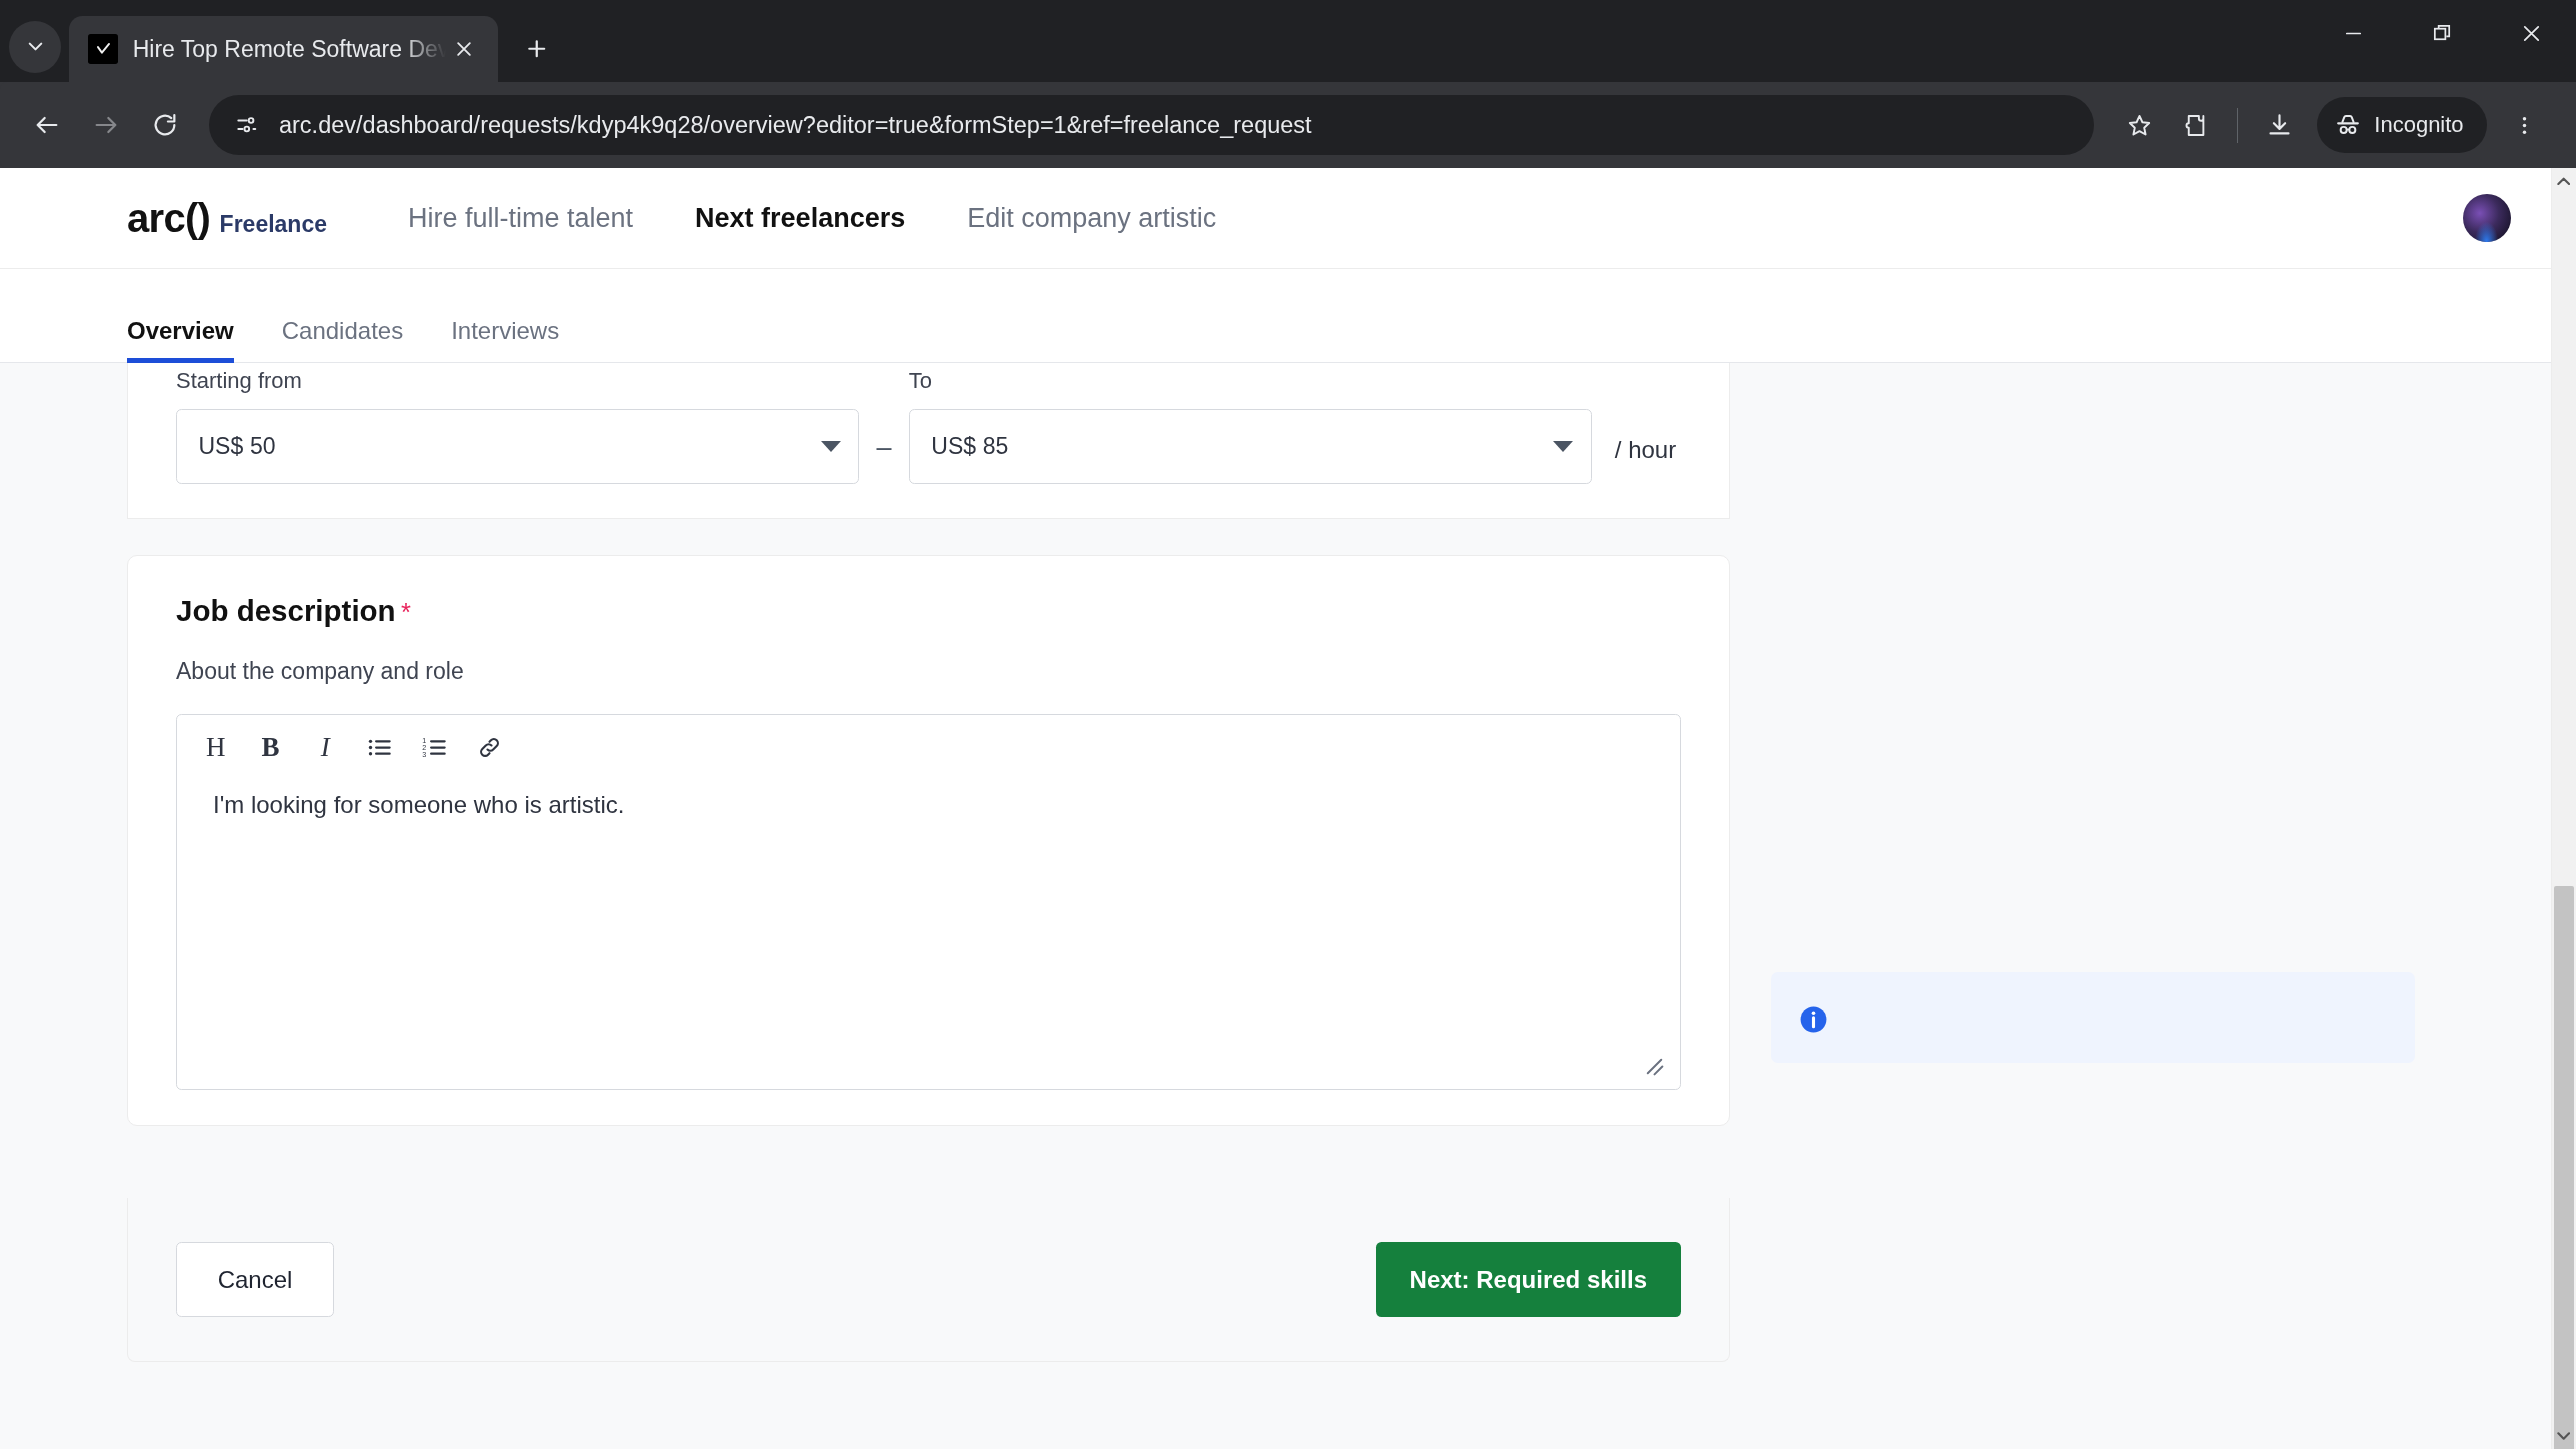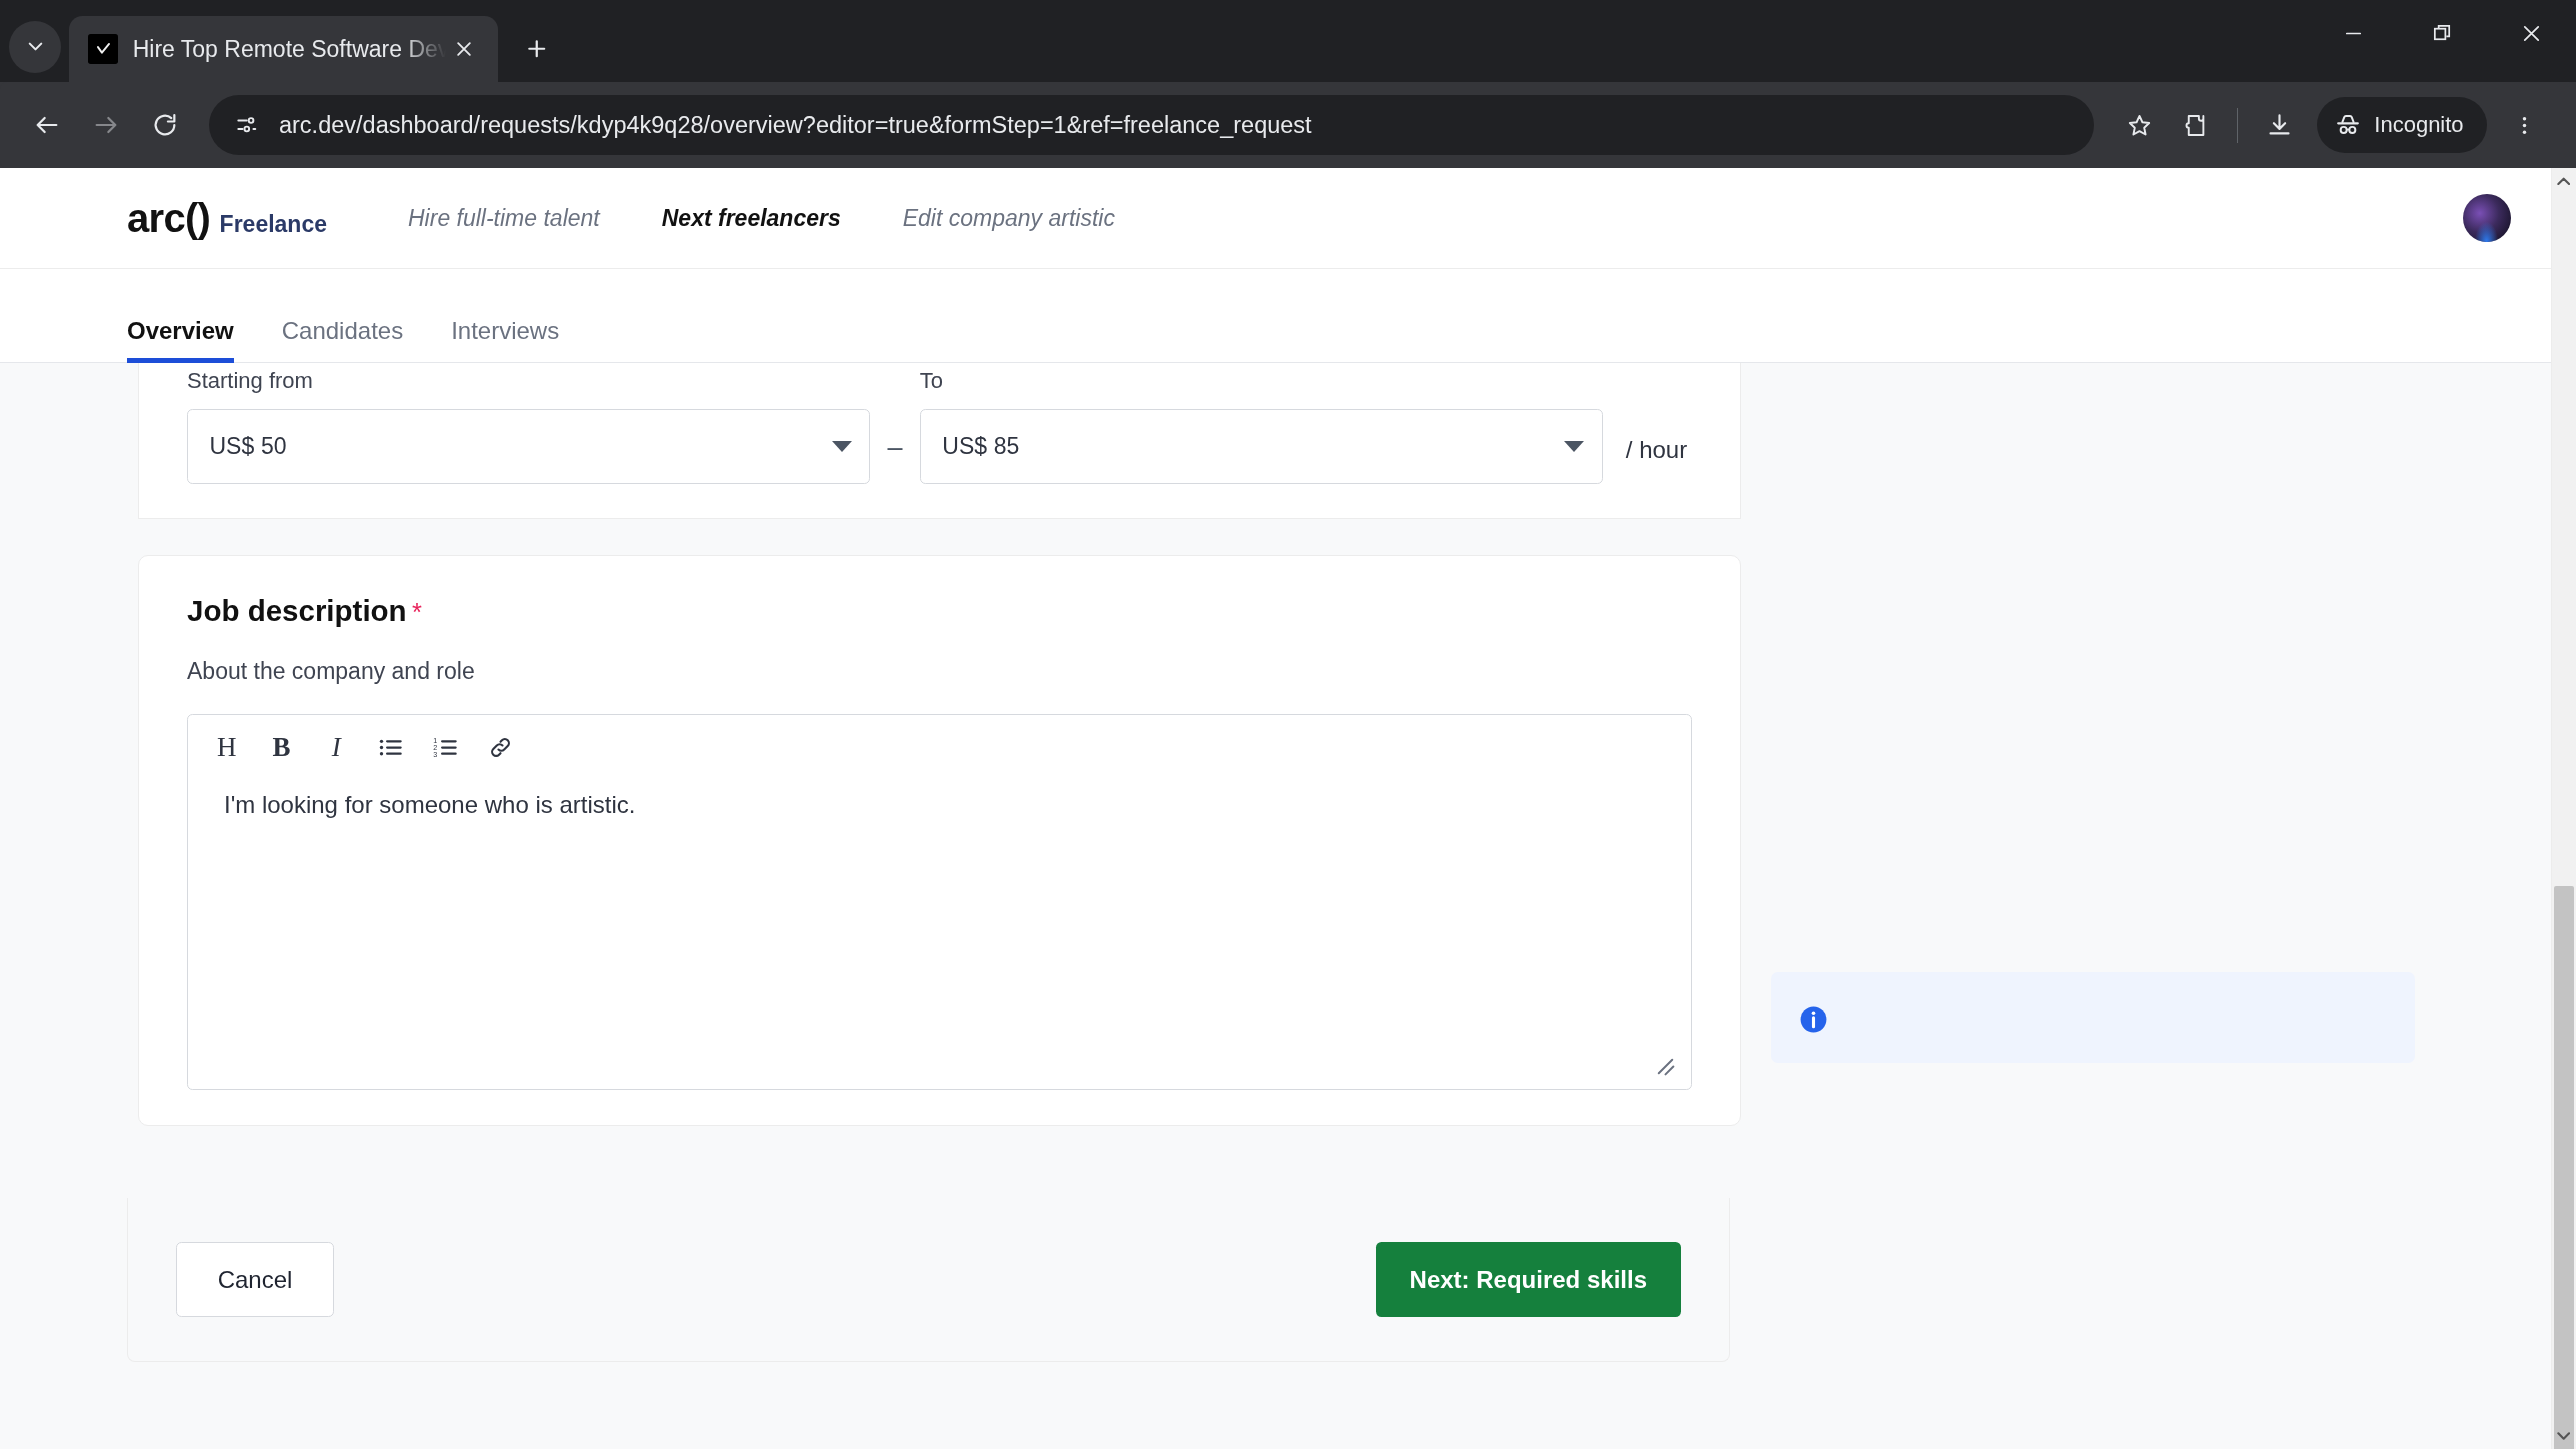--- a/index.html
+++ b/index.html
@@ -87,21 +87,21 @@
   .page { flex: 1 1 auto; background:#f8f9fa; position: relative; overflow: hidden; }
 
   .sitehead {
     height: 101px; background:#fff; display:flex; align-items:center;
     padding: 0 40px 0 127px; border-bottom: 0.7px solid #ececec;
   }
   .logo { display:flex; align-items:baseline; flex:0 0 auto; }
   .logo-arc { font-size: 40px; font-weight: 700; color:#111; letter-spacing: -0.7px; }
   .logo-sub { font-size: 23px; font-weight: 700; color:#2b3a67; margin-left: 9.4px; }
   .mainnav { display:flex; align-items:center; margin-left: 81px; }
-  .navlink { font-size: 23px; color:#6b7280; margin-right: 62px; white-space: nowrap; font-style: italic; }
+  .navlink { font-size: 27px; color:#6b7280; margin-right: 62px; white-space: nowrap; }
   .navlink.active { color:#111; font-weight: 700; }
   .avatar {
     margin-left: auto; width: 48px; height: 48px; border-radius: 24px;
     background: radial-gradient(circle at 35% 40%, #7a4fb5 0%, #3b2a5c 45%, #0b0b16 100%);
     position: relative; overflow: hidden; flex:0 0 auto;
   }
   .avatar::after {
     content:""; position:absolute; left: 26%; bottom: 0; width: 48%; height: 42%;
     background: radial-gradient(ellipse at 50% 100%, #2f7ef5 0%, rgba(47,126,245,0) 72%);
   }
@@ -114,21 +114,21 @@
     font-size: 24px; color:#6b7280; padding-bottom: 17.4px; margin-right: 48px; position: relative;
   }
   .subtab.active { color:#111; font-weight: 700; }
   .subtab.active::after {
     content:""; position:absolute; left: 0; right: 0; bottom: -1.3px; height: 5.4px; background:#1d4ed8;
   }
 
   .content { position: relative; height: 1000px; padding: 0 0 0 0; }
 
   .formcard {
-    position: absolute; left: 138px; top: 0; width: 1603px;
+    position: absolute; left: 127px; top: 0; width: 1603px;
     background:#f8f9fa; border-radius: 0 0 8px 8px;
   }
 
   .card {
     background:#fff; border: 0.7px solid #ececec; border-top: none;
     padding: 0 48px;
   }
   .card.rate { height: 156px; padding-top: 0; border-radius: 0; }
   .card.desc { margin-top: 36px; border-top: 0.7px solid #ececec; border-radius: 10px; padding-top: 38px; padding-bottom: 35px; }
 

